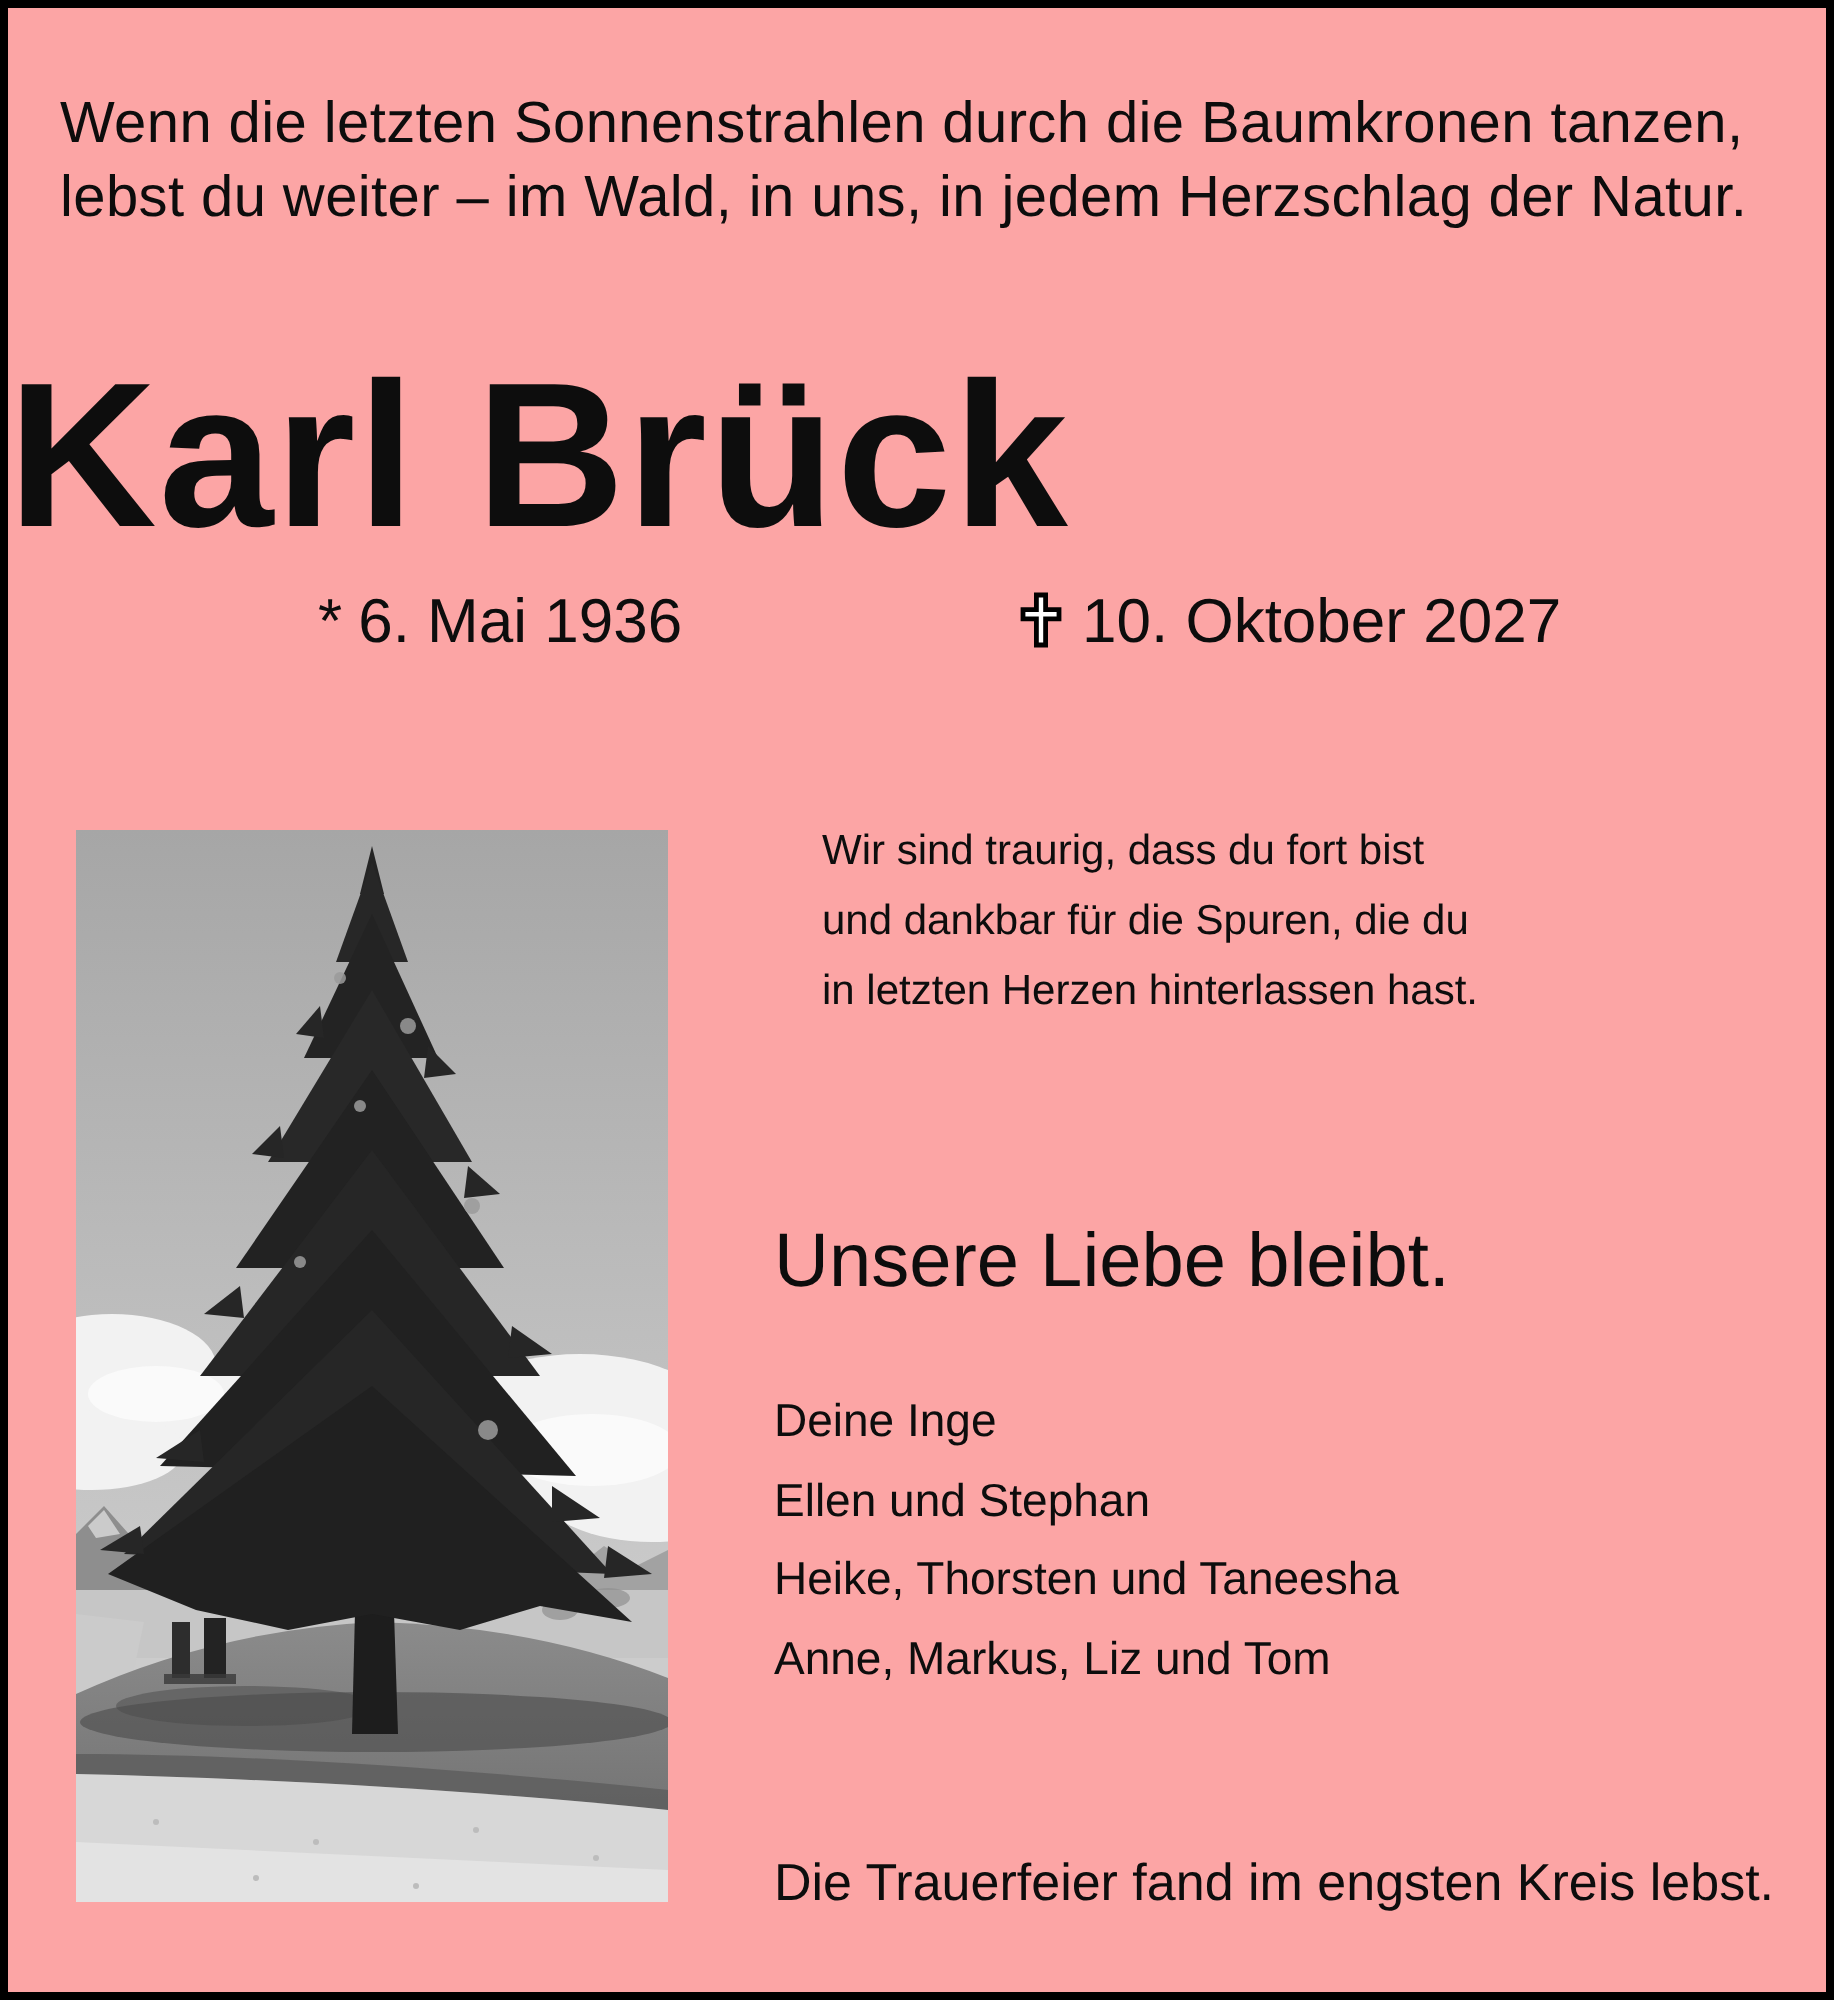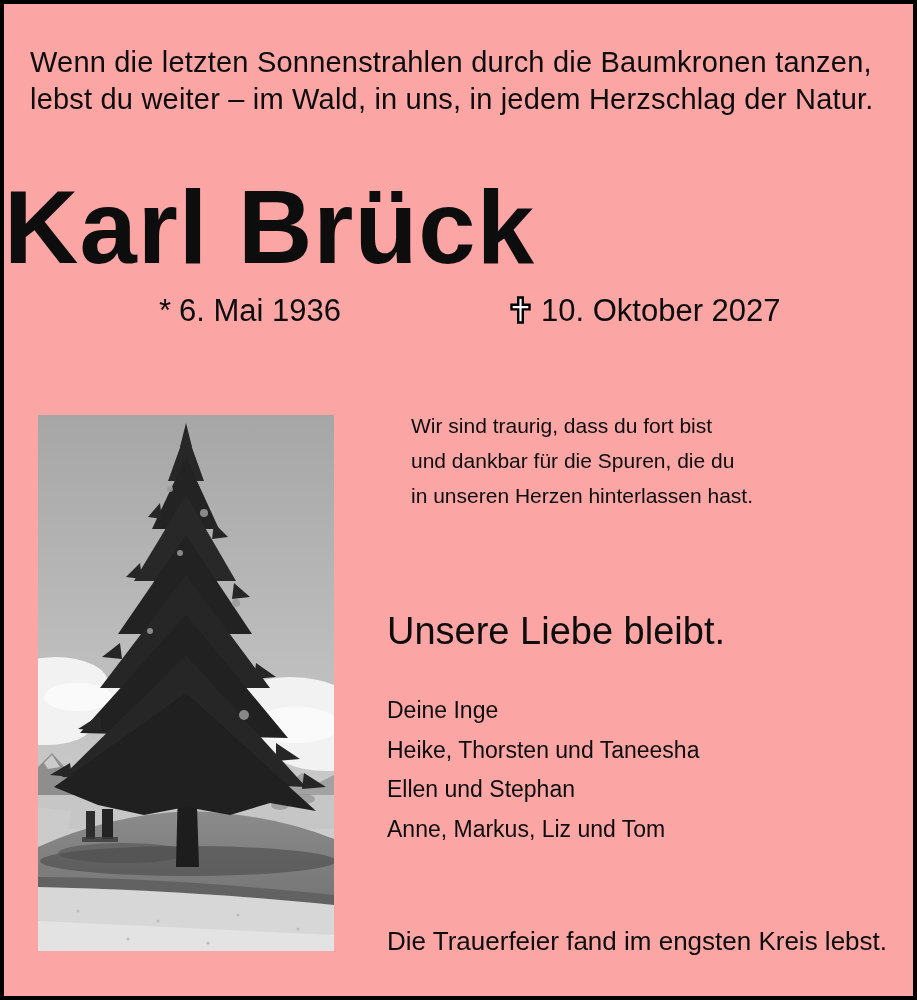--- a/index.html
+++ b/index.html
@@ -215,27 +215,27 @@
         <circle cx="198" cy="188" r="4"></circle>
         <circle cx="112" cy="216" r="3"></circle>
         <circle cx="206" cy="300" r="5"></circle>
       </g>
     </svg>
   </div>
 
   <div class="message">
     <div>Wir sind traurig, dass du fort bist</div>
     <div>und dankbar für die Spuren, die du</div>
-    <div>in unseren Herzen hinterlassen hast.</div>
+    <div>in letzten Herzen hinterlassen hast.</div>
   </div>
 
   <div class="remembrance">Unsere Liebe bleibt.</div>
 
   <div class="mourners">
     <div>Deine Inge</div>
+    <div>Ellen und Stephan</div>
     <div>Heike, Thorsten und Taneesha</div>
-    <div>Ellen und Stephan</div>
     <div>Anne, Markus, Liz und Tom</div>
   </div>
 
   <div class="notice">Die Trauerfeier fand im engsten Kreis lebst.</div>
 
 </div>
 
 </body></html>

